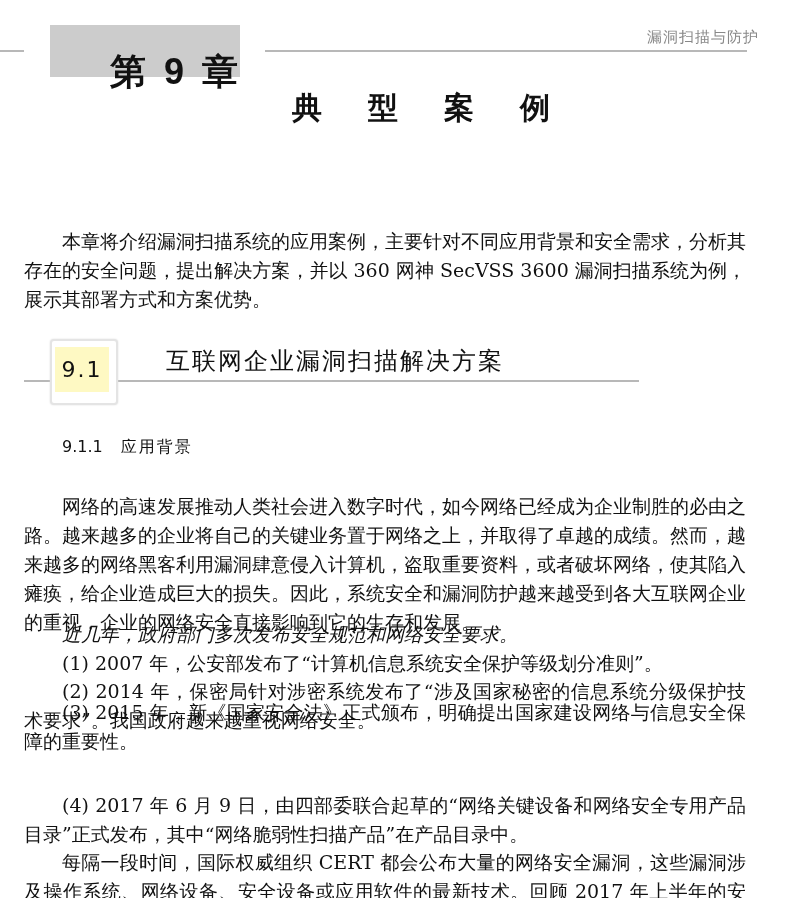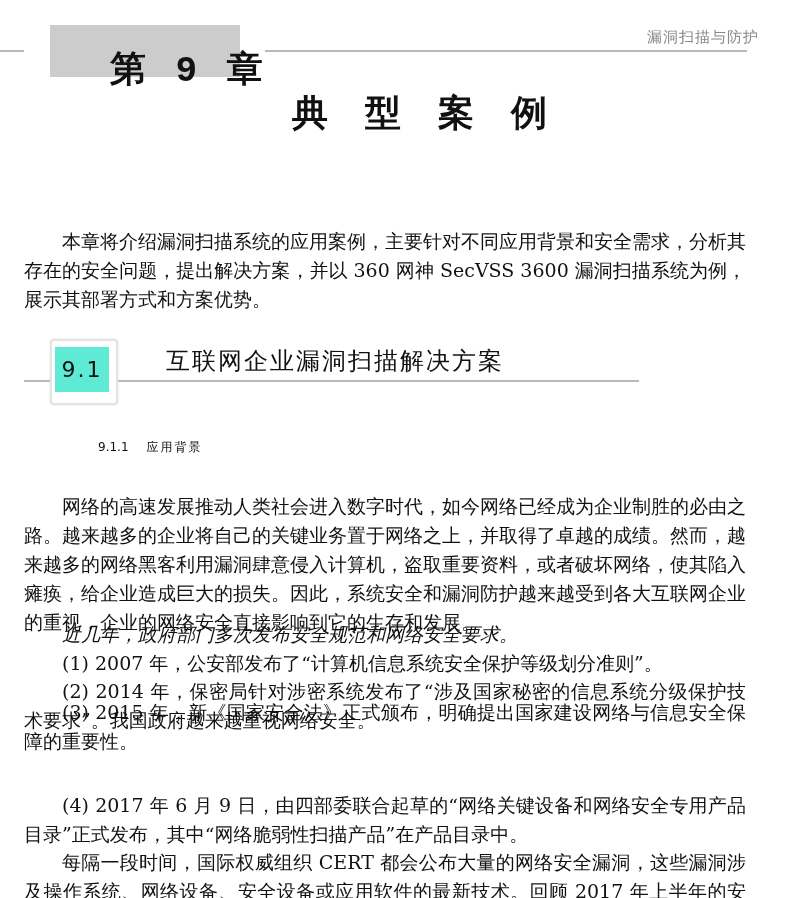--- a/index.html
+++ b/index.html
@@ -3,35 +3,35 @@
 <meta charset="utf-8">
 <style>
   html, body { margin: 0; padding: 0; background: #ffffff; }
   body { width: 787px; height: 898px; position: relative; overflow: hidden;
          font-family: "DejaVu Serif", "Liberation Serif", serif; color: #111; }
   .hline { position: absolute; height: 2px; background: #b8b8b8; }
   .running-head { position: absolute; right: 28px; top: 28px; font-size: 15px; color: #888;
                   letter-spacing: 1px; font-family: "DejaVu Serif", serif; }
   .chap-block { position: absolute; left: 50px; top: 25px; width: 190px; height: 52px; background: #cccccc; }
   .chap-label { position: absolute; left: 110px; top: 54px; font-size: 36px; font-weight: bold;
-                font-family: Liberation Mono, monospace; letter-spacing: 4px; line-height: 1; }
-  .chap-title { position: absolute; left: 292px; top: 95px; font-size: 36px; font-weight: bold;
-                font-family: Liberation Serif, serif; letter-spacing: 14px; line-height: 1; }
+                font-family: Liberation Sans, sans-serif; letter-spacing: 4px; line-height: 1; }
+  .chap-title { position: absolute; left: 292px; top: 95px; font-size: 30px; font-weight: bold;
+                font-family: Liberation Mono, monospace; letter-spacing: 14px; line-height: 1; }
   .para { position: absolute; left: 24px; width: 722px; font-size: 19px; line-height: 29px;
           text-align: justify; font-family: "DejaVu Serif", serif; }
   .indent { text-indent: 2em; }
   .sec-box { position: absolute; left: 50px; top: 339px; width: 64px; height: 62px; background: #fff;
              border: 2px solid #e4e4e4; border-radius: 4px; box-shadow: 0 0 2px #ddd; }
-  .sec-num { position: absolute; left: 55px; top: 347px; width: 54px; height: 45px; background: #5eead4;
+  .sec-num { position: absolute; left: 55px; top: 347px; width: 54px; height: 45px; background: #fef9c3;
              font-family: "DejaVu Sans", sans-serif; font-size: 22px; line-height: 45px; text-align: center;
              letter-spacing: 2px; }
   .sec-title { position: absolute; left: 166px; top: 343px; font-size: 24px; font-family: "DejaVu Sans", sans-serif;
                letter-spacing: 2px; line-height: 36px; }
-  .subsec { position: absolute; left: 62px; top: 433px; font-size: 12px; font-family: "DejaVu Sans", sans-serif;
-            line-height: 28px; margin-left: 36px; }
+  .subsec { position: absolute; left: 62px; top: 433px; font-size: 16px; font-family: "DejaVu Sans", sans-serif;
+            line-height: 28px; }
   .subsec span + span { margin-left: 18px; letter-spacing: 2px; }
 </style>
 </head>
 <body>
 
 <div class="hline" style="left:0; top:50px; width:24px;"></div>
 <div class="hline" style="left:265px; top:50px; width:482px;"></div>
 <div class="running-head">漏洞扫描与防护</div>
 
 <div class="chap-block"></div>

